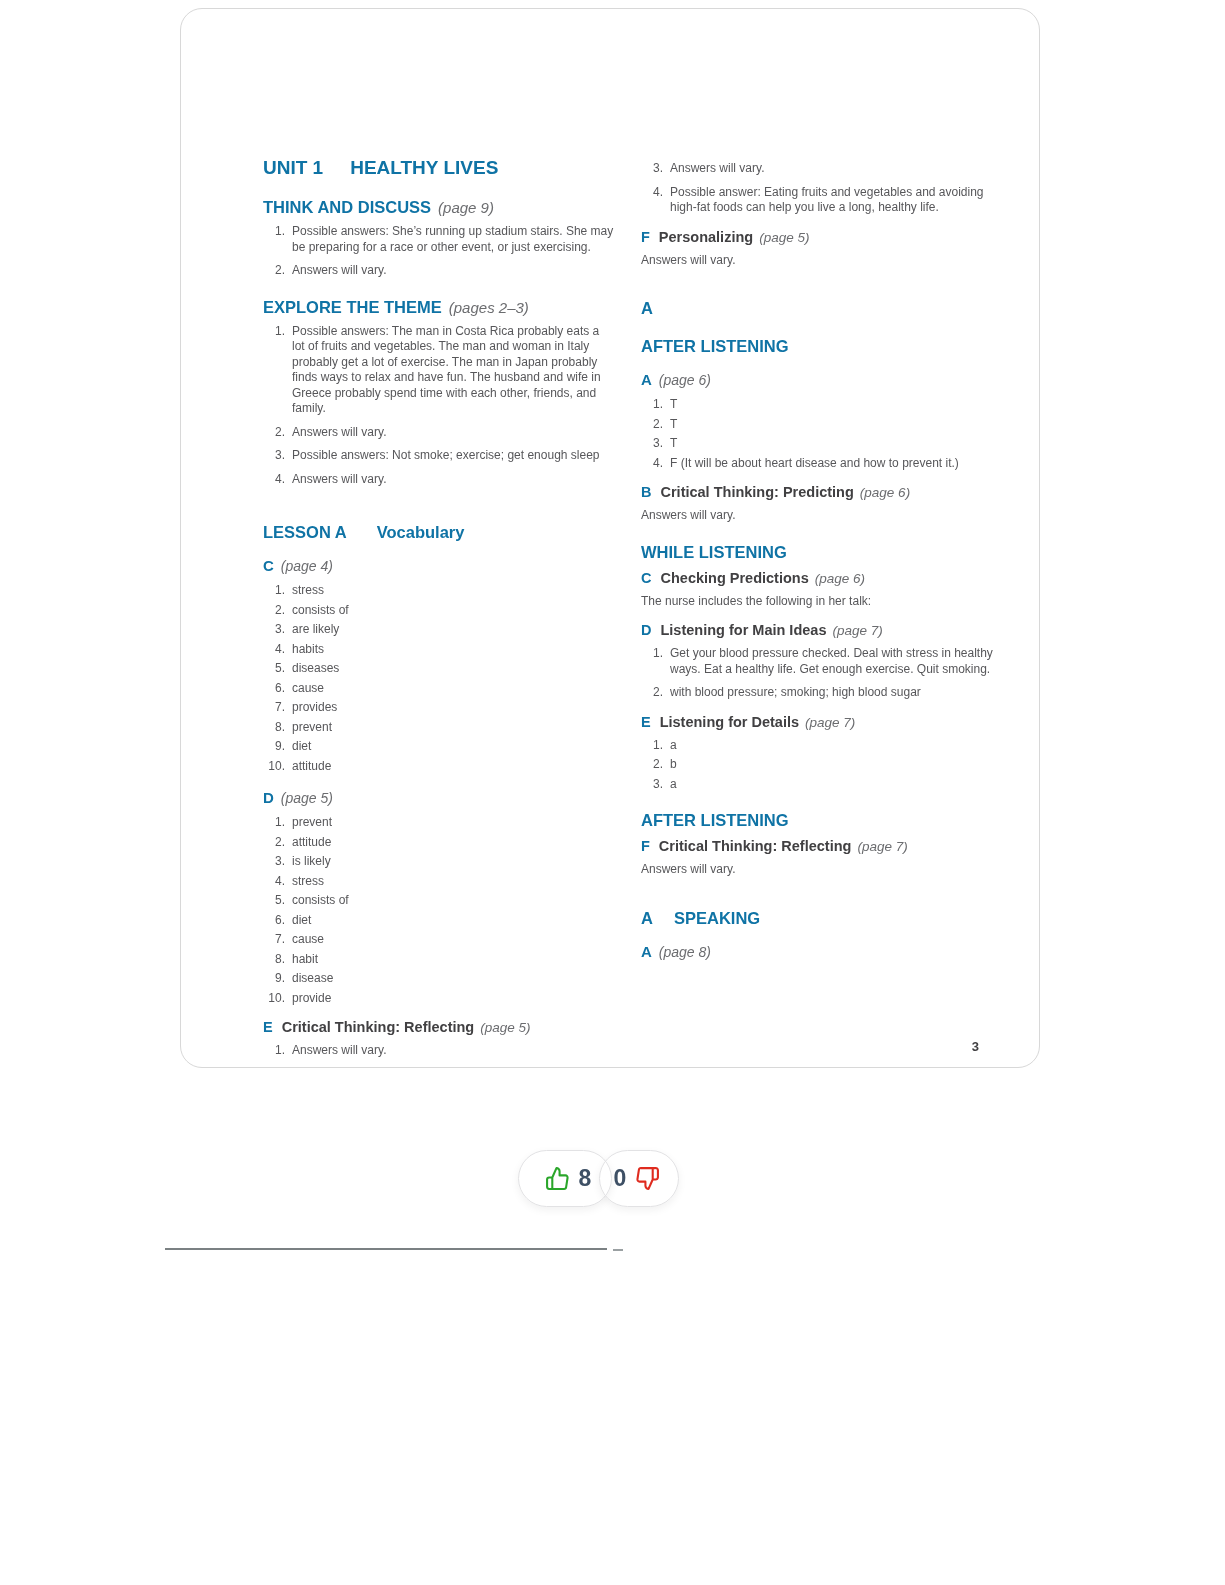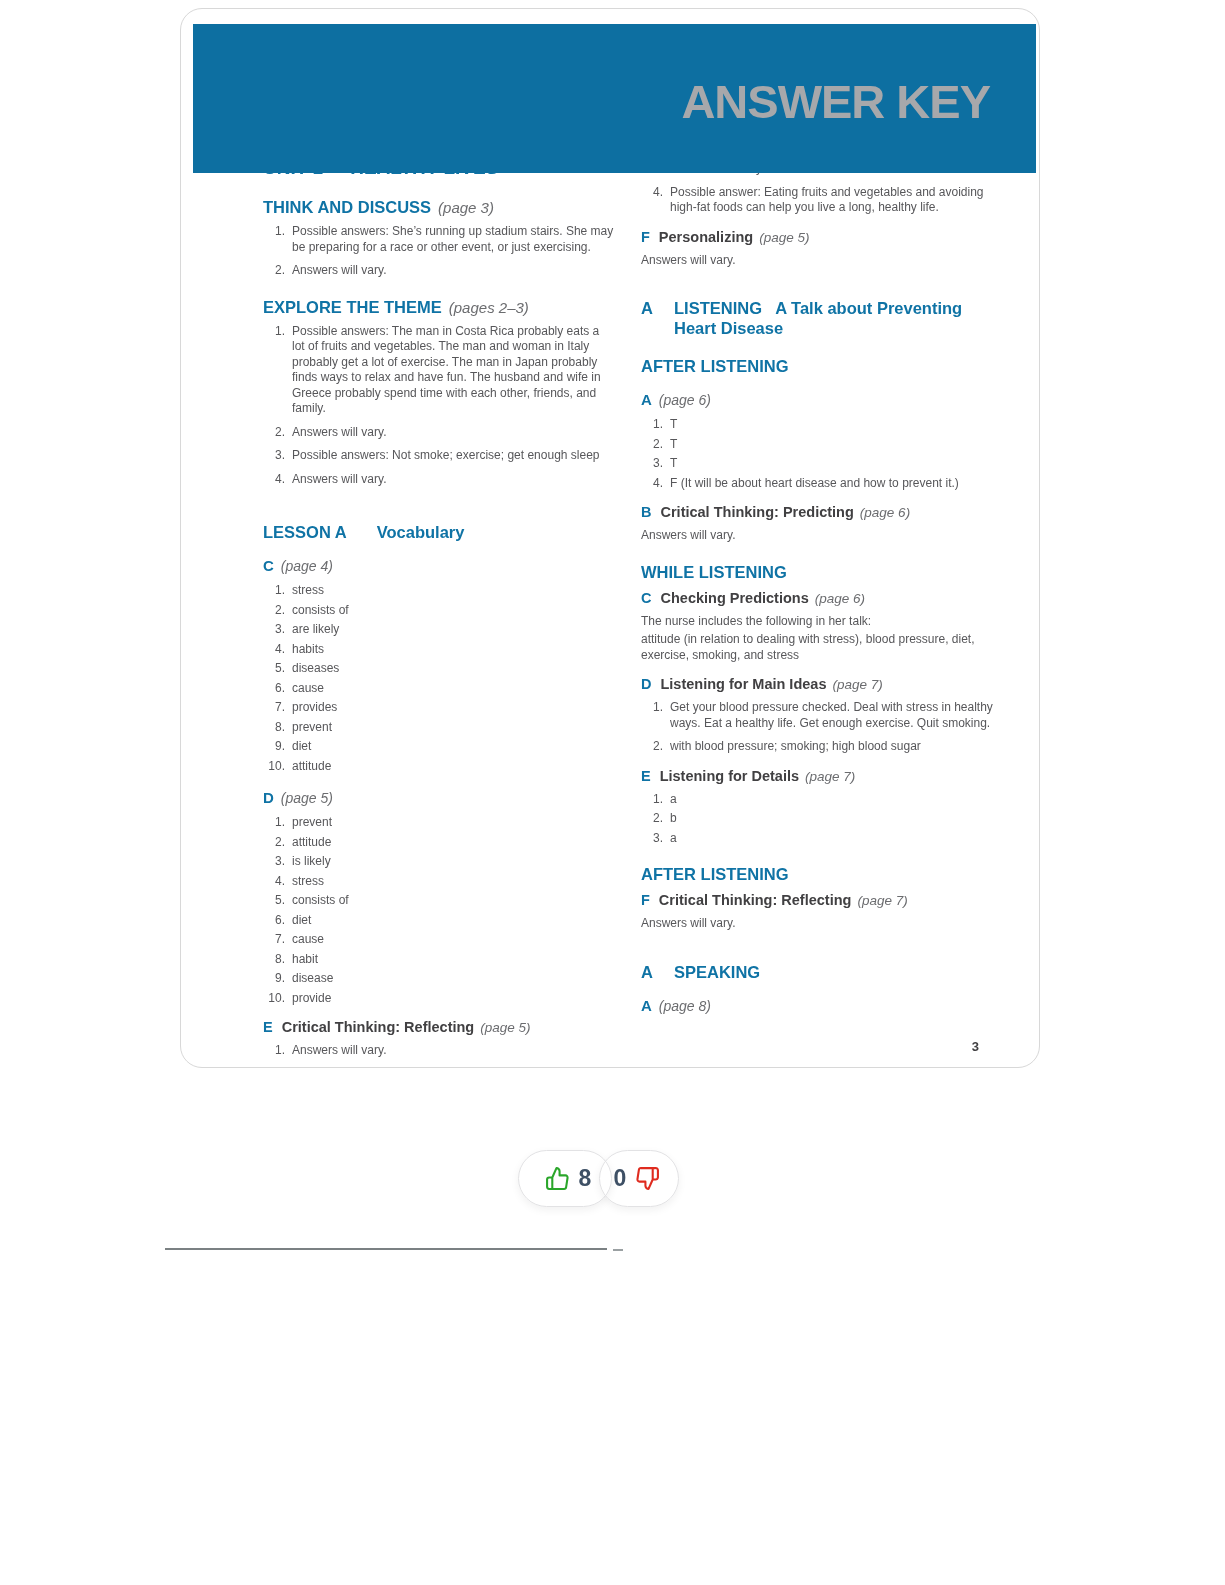--- a/index.html
+++ b/index.html
@@ -67,21 +67,21 @@
 <body>
 
 <div class="canvas">
 
   <div class="card">
     <div class="col col-left">
         <div class="unit">
           <span>UNIT 1</span>
           <span>HEALTHY LIVES</span>
         </div>
-        <div class="h2"><span>THINK AND DISCUSS</span><span class="pg">(page 3)</span></div>
+        <div class="h2"><span>THINK AND DISCUSS</span><span class="pg">(page 9)</span></div>
         <div class="list">
           <div class="li">
             <span class="num">1.</span>
             <span class="txt">Possible answers: She’s running up stadium stairs. She may be preparing for a race or other event, or just exercising.</span>
           </div>
           <div class="li">
             <span class="num">2.</span>
             <span class="txt">Answers will vary.</span>
           </div>
         </div>
@@ -214,24 +214,20 @@
           </div>
           <div class="li">
             <span class="num">4.</span>
             <span class="txt">Possible answer: Eating fruits and vegetables and avoiding high-fat foods can help you live a long, healthy life.</span>
           </div>
         </div>
         <div class="h4"><span class="letter">F</span><span class="at">Personalizing</span><span class="pg">(page 5)</span></div>
         <div class="para">Answers will vary.</div>
         <div class="big">
           <span class="letter">A</span>
-          <div>
-            <div class="big-line">LISTENING   A Talk about Preventing</div>
-            <div class="big-line">Heart Disease</div>
-          </div>
         </div>
         <div class="h2"><span>AFTER LISTENING</span></div>
         <div class="h3"><span class="letter">A</span><span class="pg">(page 6)</span></div>
         <div class="list compact">
           <div class="li">
             <span class="num">1.</span>
             <span class="txt">T</span>
           </div>
           <div class="li">
             <span class="num">2.</span>
@@ -244,21 +240,20 @@
           <div class="li">
             <span class="num">4.</span>
             <span class="txt">F (It will be about heart disease and how to prevent it.)</span>
           </div>
         </div>
         <div class="h4"><span class="letter">B</span><span class="at">Critical Thinking: Predicting</span><span class="pg">(page 6)</span></div>
         <div class="para">Answers will vary.</div>
         <div class="h2"><span>WHILE LISTENING</span></div>
         <div class="h4"><span class="letter">C</span><span class="at">Checking Predictions</span><span class="pg">(page 6)</span></div>
         <div class="para">The nurse includes the following in her talk:</div>
-        <div class="para tight">attitude (in relation to dealing with stress), blood pressure, diet, exercise, smoking, and stress</div>
         <div class="h4"><span class="letter">D</span><span class="at">Listening for Main Ideas</span><span class="pg">(page 7)</span></div>
         <div class="list">
           <div class="li">
             <span class="num">1.</span>
             <span class="txt">Get your blood pressure checked. Deal with stress in healthy ways. Eat a healthy life. Get enough exercise. Quit smoking.</span>
           </div>
           <div class="li">
             <span class="num">2.</span>
             <span class="txt">with blood pressure; smoking; high blood sugar</span>
           </div>
@@ -282,23 +277,20 @@
         <div class="h4"><span class="letter">F</span><span class="at">Critical Thinking: Reflecting</span><span class="pg">(page 7)</span></div>
         <div class="para">Answers will vary.</div>
         <div class="big">
           <span class="letter">A</span>
           <div>
             <div class="big-line">SPEAKING</div>
           </div>
         </div>
         <div class="h3"><span class="letter">A</span><span class="pg">(page 8)</span></div>
       </div>
-    <div class="band">
-      <div class="band-title">ANSWER KEY</div>
-    </div>
     <div class="page-num">3</div>
   </div>
 
   <div class="rating">
     <div class="pill like">
       <svg class="thumb" viewBox="0 0 24 24" fill="none" stroke="#2aa62a" stroke-width="2" stroke-linejoin="round" stroke-linecap="round">
         <path d="M14 9V5a3 3 0 0 0-3-3l-4 9v11h11.28a2 2 0 0 0 2-1.7l1.38-9a2 2 0 0 0-2-2.3zM7 22H4a2 2 0 0 1-2-2v-7a2 2 0 0 1 2-2h3"></path>
       </svg>
       <span class="count">8</span>
     </div>

